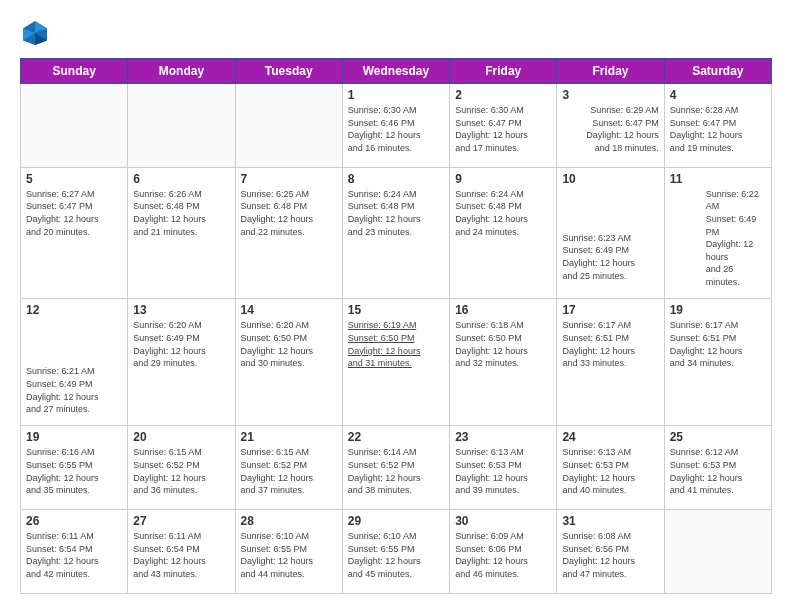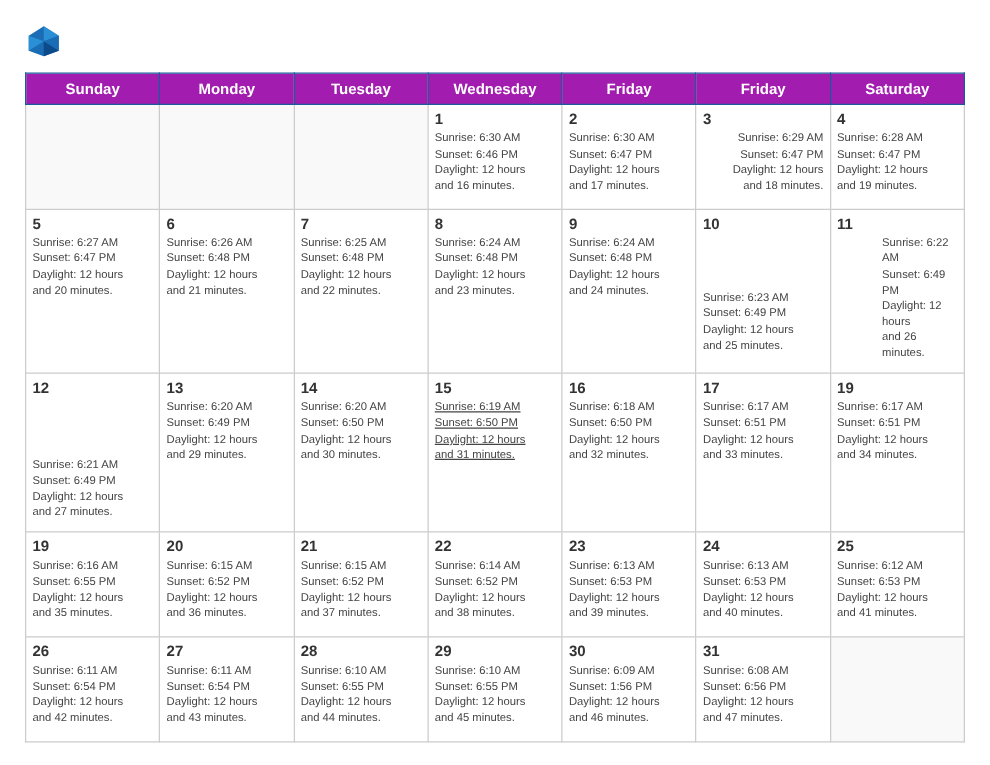--- a/index.html
+++ b/index.html
@@ -342,21 +342,21 @@
           <td>
             <span class="day-num">29</span>
             <div class="day-info" style="white-space: pre-line;">Sunrise: 6:10 AM
 Sunset: 6:55 PM
 Daylight: 12 hours
 and 45 minutes.</div>
           </td>
           <td>
             <span class="day-num">30</span>
             <div class="day-info" style="white-space: pre-line;">Sunrise: 6:09 AM
-Sunset: 1:56 PM
+Sunset: 6:06 PM
 Daylight: 12 hours
 and 46 minutes.</div>
           </td>
           <td>
             <span class="day-num">31</span>
             <div class="day-info" style="white-space: pre-line;">Sunrise: 6:08 AM
 Sunset: 6:56 PM
 Daylight: 12 hours
 and 47 minutes.</div>
           </td>

